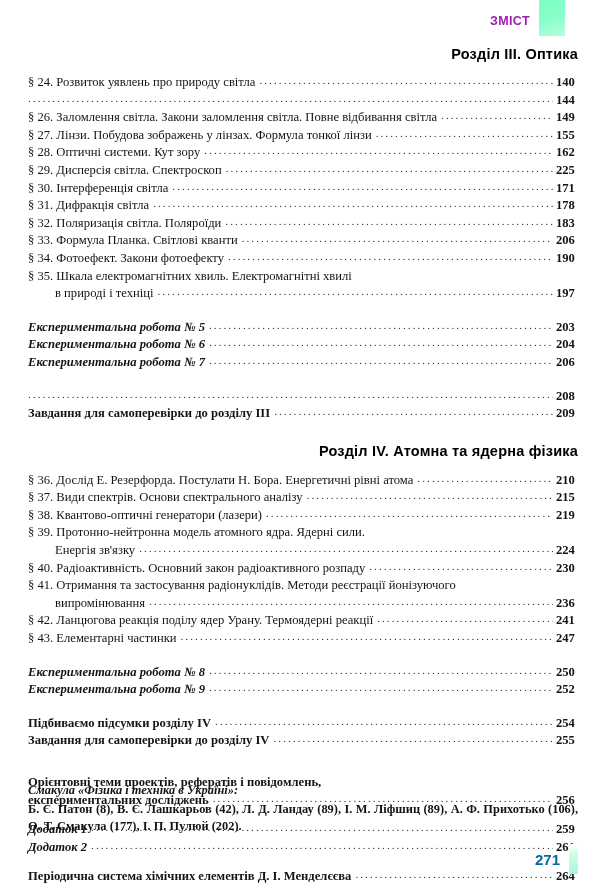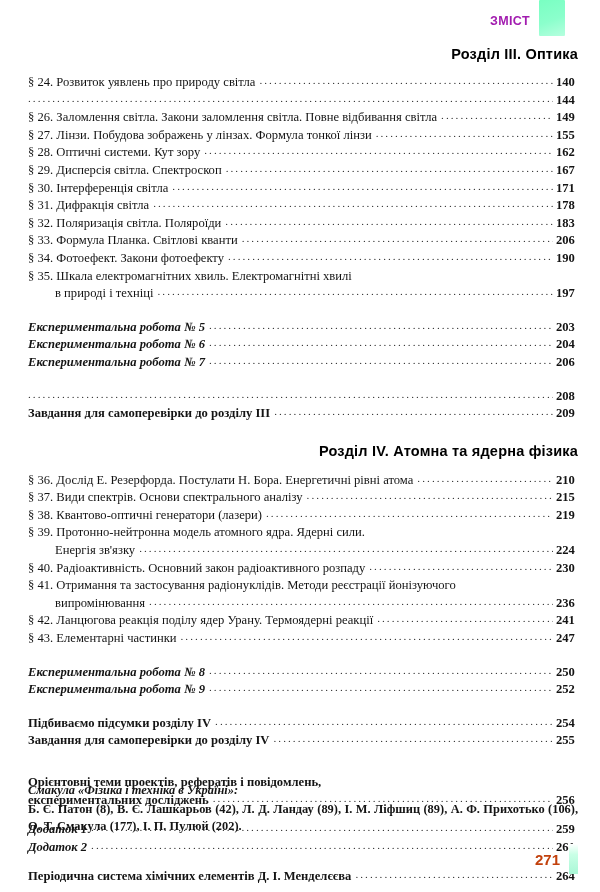--- a/index.html
+++ b/index.html
@@ -132,21 +132,21 @@
     position: absolute;
     right: 22px;
     bottom: 18px;
     display: flex;
     align-items: center;
   }
   .folio-number {
     font-family: "Liberation Sans", "DejaVu Sans", sans-serif;
     font-weight: bold;
     font-size: 15px;
-    color: #c2410c;
+    color: #0369a1;
   }
   .folio-mark {
     width: 9px;
     height: 30px;
     margin-left: 9px;
     background: linear-gradient(180deg, #ffffff 0%, #c9ffe6 35%, #a9f7d6 100%);
   }
 </style>
 </head>
 <body>
@@ -181,21 +181,21 @@
         <span class="page-no">155</span>
       </div>
       <div class="entry">
         <span class="entry-text">§ 28. Оптичні системи. Кут зору</span>
         <span class="leader">............................................................................................................................................</span>
         <span class="page-no">162</span>
       </div>
       <div class="entry">
         <span class="entry-text">§ 29. Дисперсія світла. Спектроскоп</span>
         <span class="leader">............................................................................................................................................</span>
-        <span class="page-no">167</span>
+        <span class="page-no">225</span>
       </div>
       <div class="entry">
         <span class="entry-text">§ 30. Інтерференція світла</span>
         <span class="leader">............................................................................................................................................</span>
         <span class="page-no">171</span>
       </div>
       <div class="entry">
         <span class="entry-text">§ 31. Дифракція світла</span>
         <span class="leader">............................................................................................................................................</span>
         <span class="page-no">178</span>

